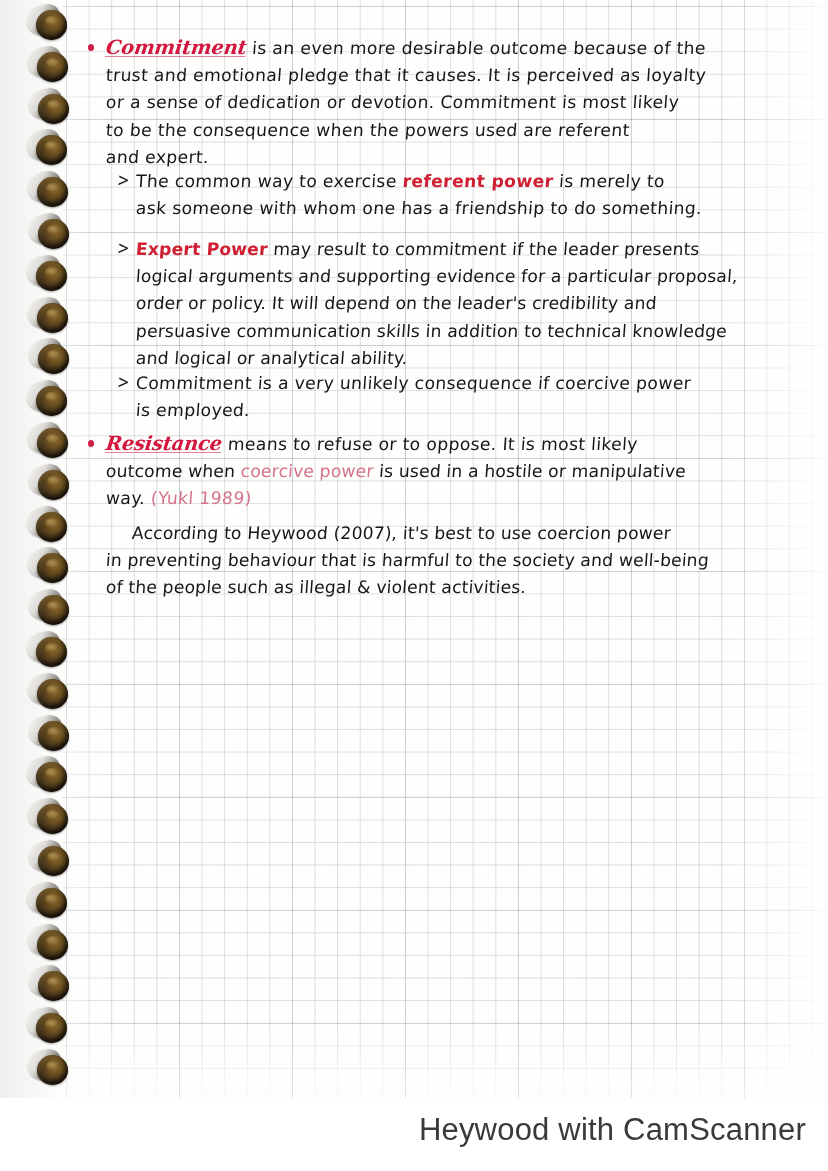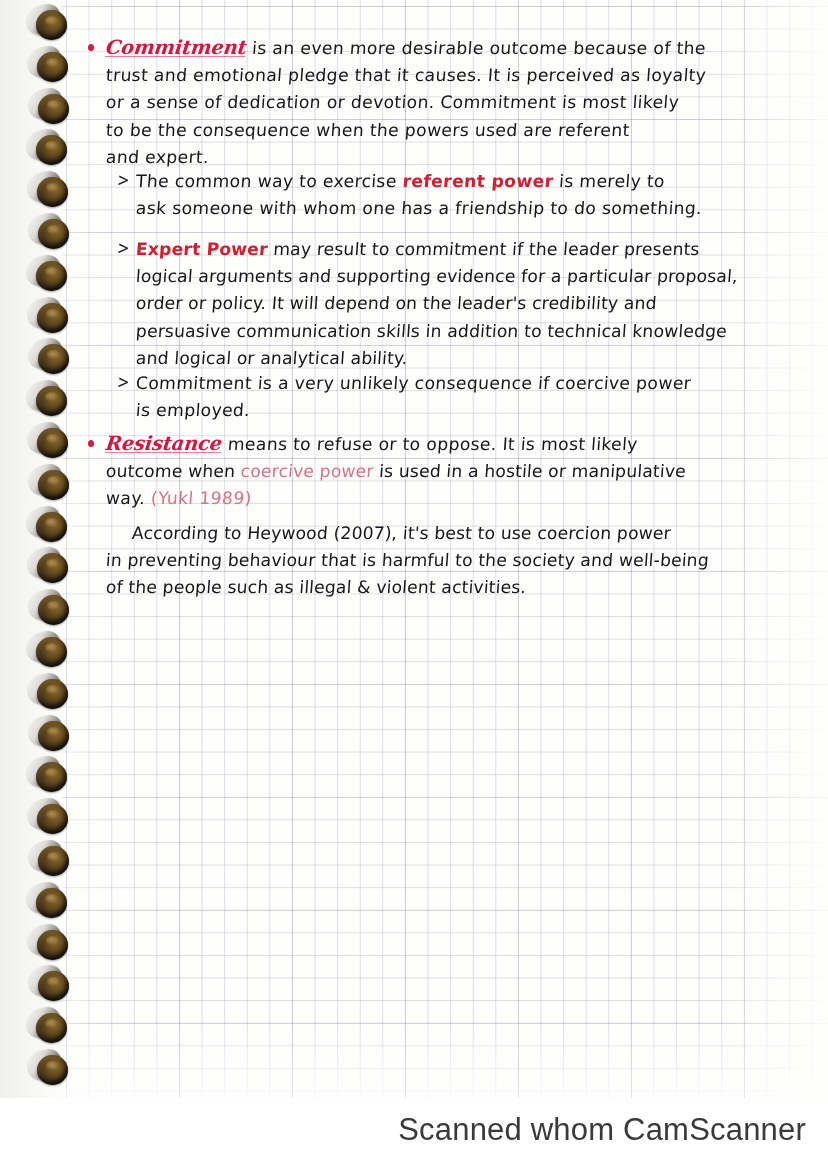--- a/index.html
+++ b/index.html
@@ -425,14 +425,14 @@
     <div class="note-block" style="left:106px; top:520px; width:716px;">
       <div class="hand-line tight" style="padding-left:26px;">According to Heywood (2007), it's best to use coercion power</div>
       <div class="hand-line tight">in preventing behaviour that is harmful to the society and well-being</div>
       <div class="hand-line tight">of the people such as illegal &amp; violent activities.</div>
     </div>
 
   </div>
 </div>
 
 <div id="scanner-footer">
-  <div id="scanner-label">Scanned whom CamScanner</div>
+  <div id="scanner-label">Heywood with CamScanner</div>
 </div>
 
 </body></html>

